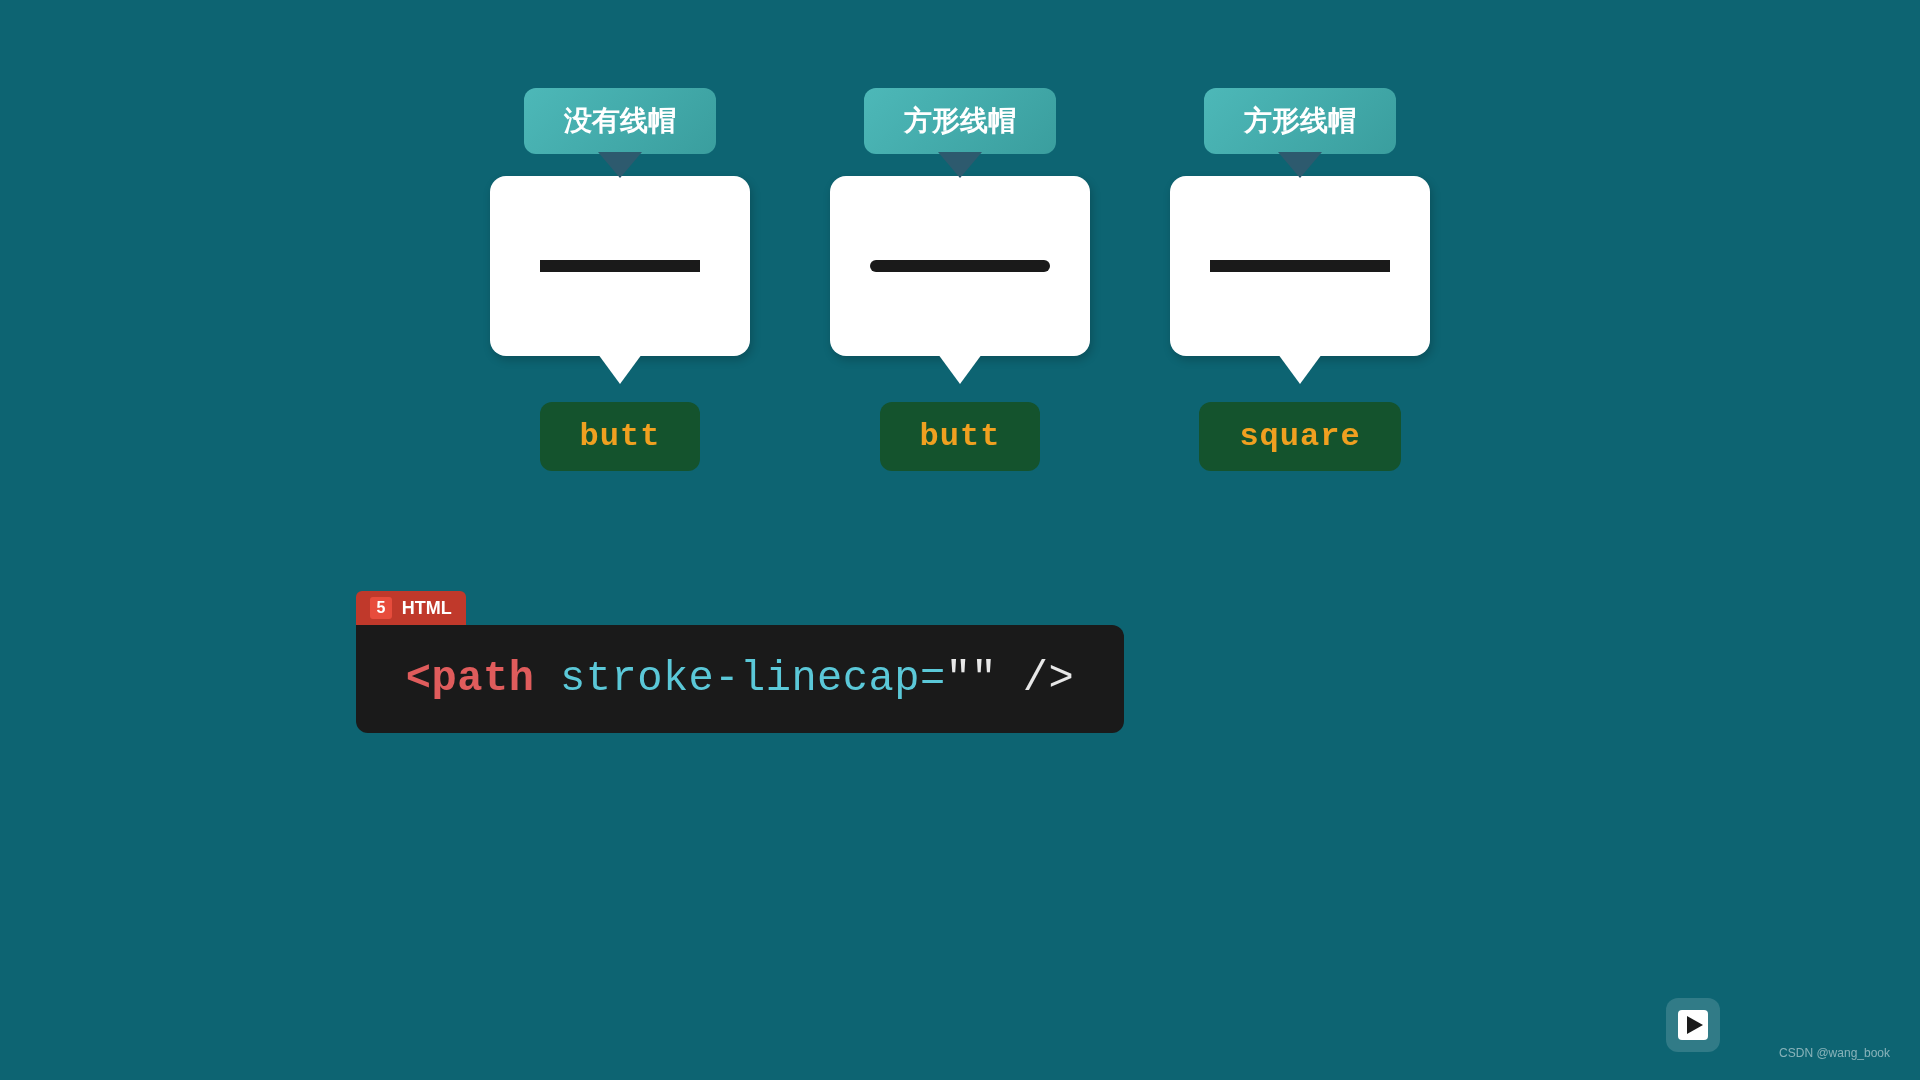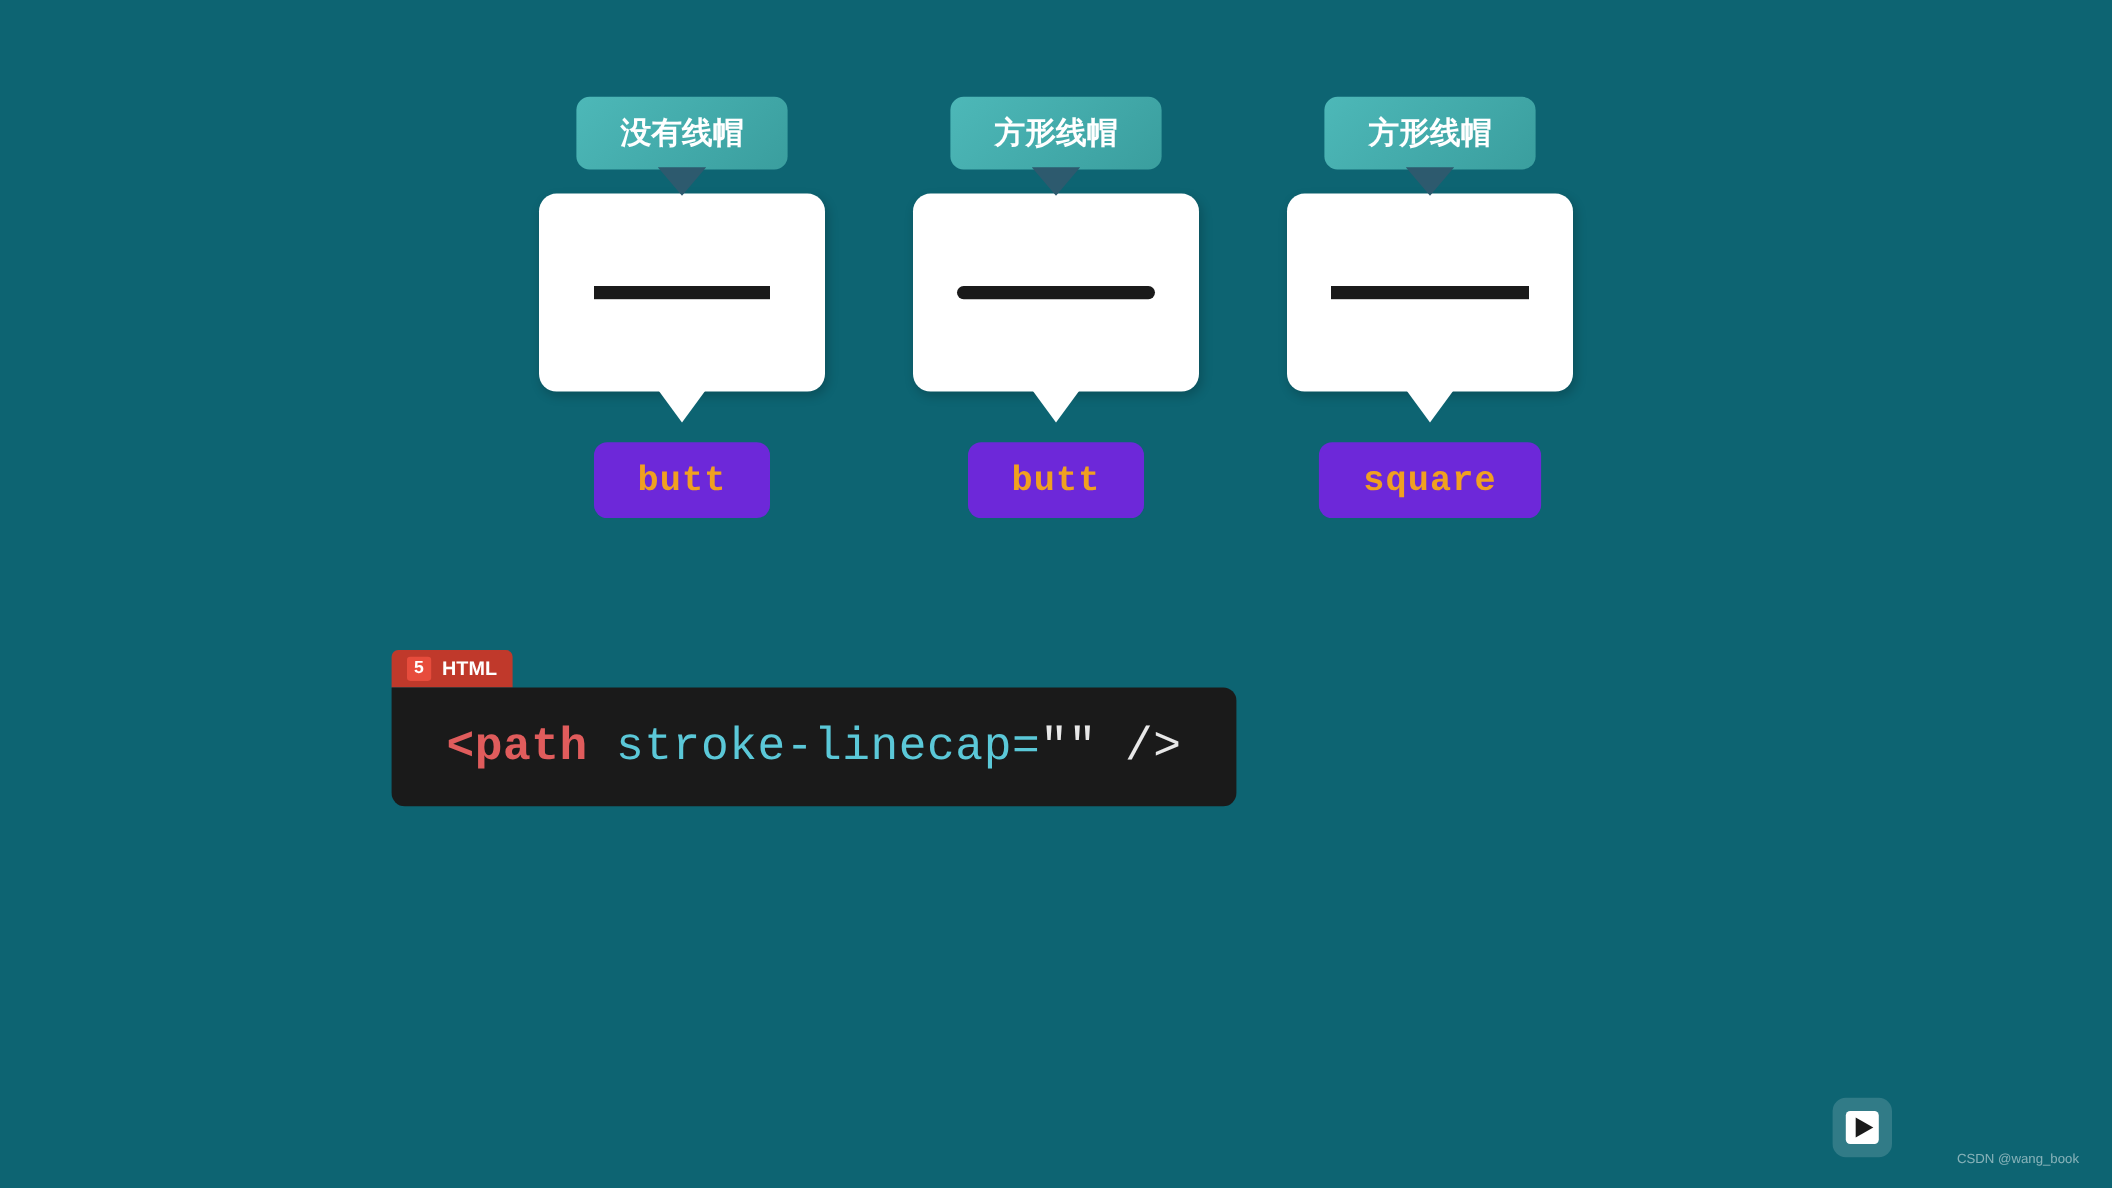--- a/index.html
+++ b/index.html
@@ -102,21 +102,21 @@
 
     .line-square {
       width: 180px;
       height: 12px;
       background: #1a1a1a;
       border-radius: 0;
     }
 
     
     .bottom-badge {
-      background: #6d28d9;
+      background: #14532d;
       border-radius: 12px;
       padding: 16px 40px;
       font-size: 32px;
       color: #f0a020;
       font-family: 'Courier New', monospace;
       font-weight: bold;
       margin-top: 46px;
       letter-spacing: 1px;
     }
 

